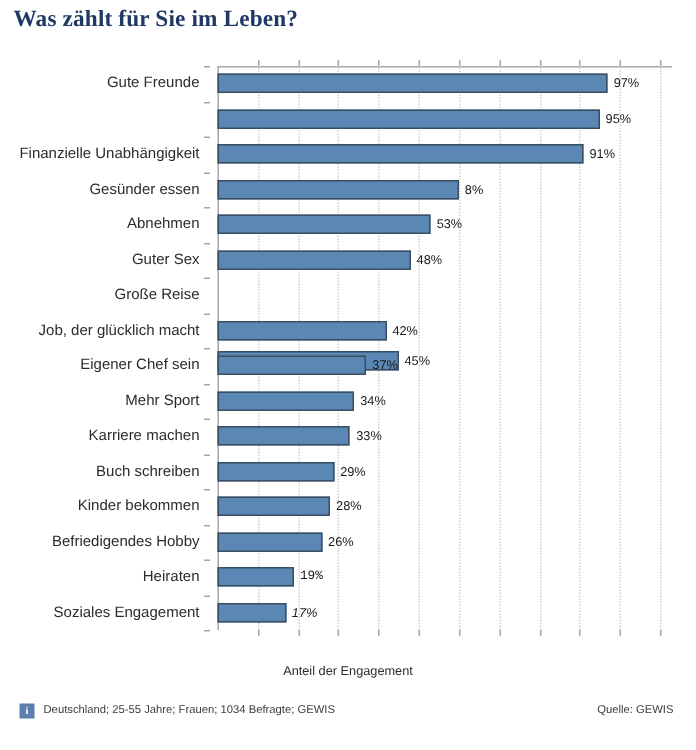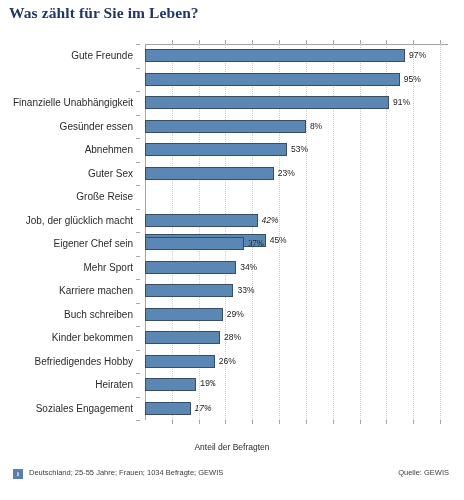--- a/index.html
+++ b/index.html
@@ -241,33 +241,33 @@
         <div class="row" style="top: 75.75px;">
           <div class="bar" title="Gesünder essen: 60%" style="width: 160.885px;"></div>
           <div class="bar-value" style="left: 164.885px;">8%</div>
         </div>
         <div class="row" style="top: 99.25px;">
           <div class="bar" title="Abnehmen: 53%" style="width: 142.115px;"></div>
           <div class="bar-value" style="left: 146.115px;">53%</div>
         </div>
         <div class="row" style="top: 122.75px;">
           <div class="bar" title="Guter Sex: 48%" style="width: 128.708px;"></div>
-          <div class="bar-value" style="left: 132.708px;">23%</div>
+          <div class="bar-value" style="left: 132.708px;">48%</div>
         </div>
         <div class="row" style="top: 146.25px; margin-top: 44px;">
           <div class="bar" title="Große Reise: 45%" style="width: 120.664px;"></div>
           <div class="bar-value" style="left: 124.664px;">45%</div>
         </div>
-        <div class="row" style="top: 169.75px; font-style: italic;">
+        <div class="row" style="top: 169.75px;">
           <div class="bar" title="Job, der glücklich macht: 42%" style="width: 112.619px;"></div>
           <div class="bar-value" style="left: 116.619px;">42%</div>
         </div>
         <div class="row" style="top: 193.25px;">
           <div class="bar" title="Eigener Chef sein: 37%" style="width: 99.2124px;"></div>
-          <div class="bar-value" style="left: 103.212px; font-family: Liberation Serif, serif;">37%</div>
+          <div class="bar-value" style="left: 103.212px;">37%</div>
         </div>
         <div class="row" style="top: 216.75px;">
           <div class="bar" title="Mehr Sport: 34%" style="width: 91.1681px;"></div>
           <div class="bar-value" style="left: 95.1681px;">34%</div>
         </div>
         <div class="row" style="top: 240.25px;">
           <div class="bar" title="Karriere machen: 33%" style="width: 88.4867px;"></div>
           <div class="bar-value" style="left: 92.4867px;">33%</div>
         </div>
         <div class="row" style="top: 263.75px;">
@@ -286,21 +286,21 @@
           <div class="bar" title="Heiraten: 19%" style="width: 50.9469px;"></div>
           <div class="bar-value" style="left: 54.9469px;">19%</div>
         </div>
         <div class="row" style="top: 357.75px;">
           <div class="bar" title="Soziales Engagement: 17%" style="width: 45.5841px;"></div>
           <div class="bar-value" style="left: 49.5841px; font-style: italic;">17%</div>
         </div>
       </div>
   </div>
 
-  <div class="xaxis-title">Anteil der Befragten</div>
+  <div class="xaxis-title">Anteil der Engagement</div>
 
   <div class="footer">
     <div class="info-icon">i</div>
     <div class="footer-note">Deutschland; 25-55 Jahre; Frauen; 1034 Befragte; GEWIS</div>
     <div class="footer-source">Quelle: GEWIS</div>
   </div>
 
 </div>
 
 </body></html>

